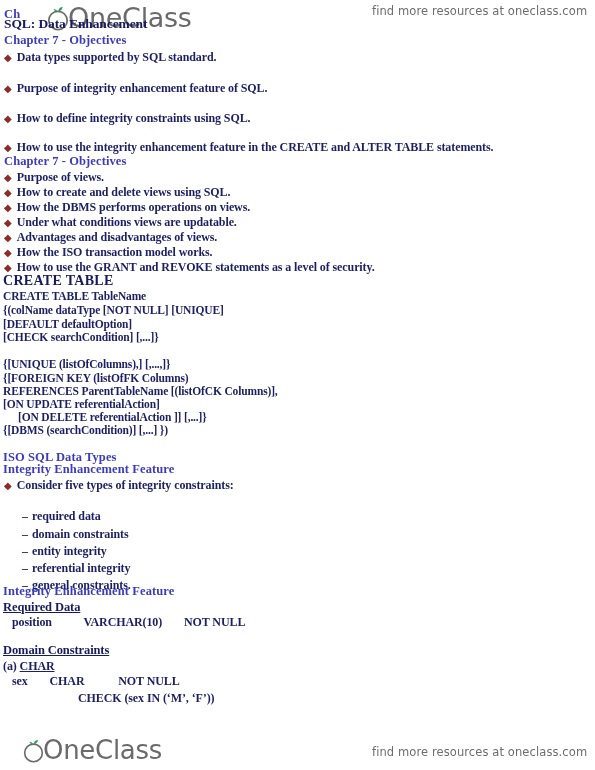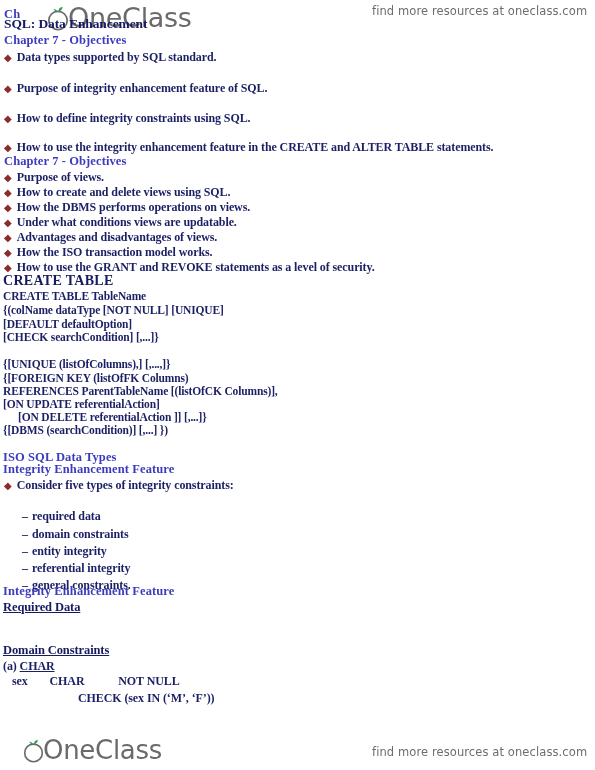--- a/index.html
+++ b/index.html
@@ -254,20 +254,27 @@
   </div>
   <div class="sub-row" style="left:22px; top:578px;">
     <span class="dash-mark">–</span>
     <span class="sub-text">general constraints.</span>
   </div>
 
   <div class="line h-blue" style="left:3px; top:585px;">Integrity Enhancement Feature</div>
 
   <div class="line underline-head" style="left:3px; top:601px;">Required Data</div>
 
+  <div class="line body-dark" style="left:12px; top:616px;">
+    <span>position</span>
+    <span style="display:inline-block;width:26px;"></span>
+    <span>VARCHAR(10)</span>
+    <span style="display:inline-block;width:16px;"></span>
+    <span>NOT NULL</span>
+  </div>
 
   <div class="line underline-head" style="left:3px; top:644px;">Domain Constraints</div>
 
   <div class="line body-dark" style="left:3px; top:660px;">
     <span>(a) </span><span class="partial-underline">CHAR</span>
   </div>
 
   <div class="line body-dark" style="left:12px; top:675px;">
     <span>sex</span>
     <span style="display:inline-block;width:16px;"></span>

